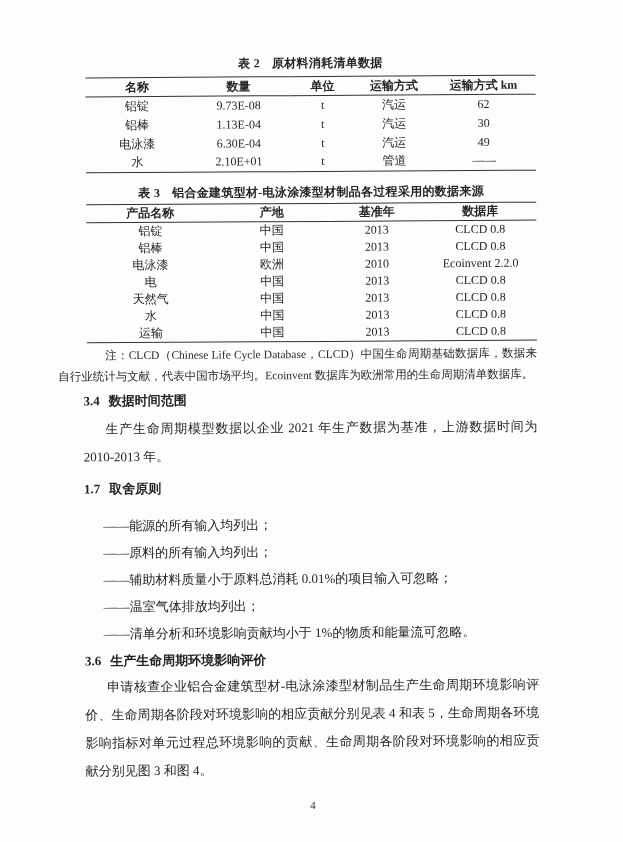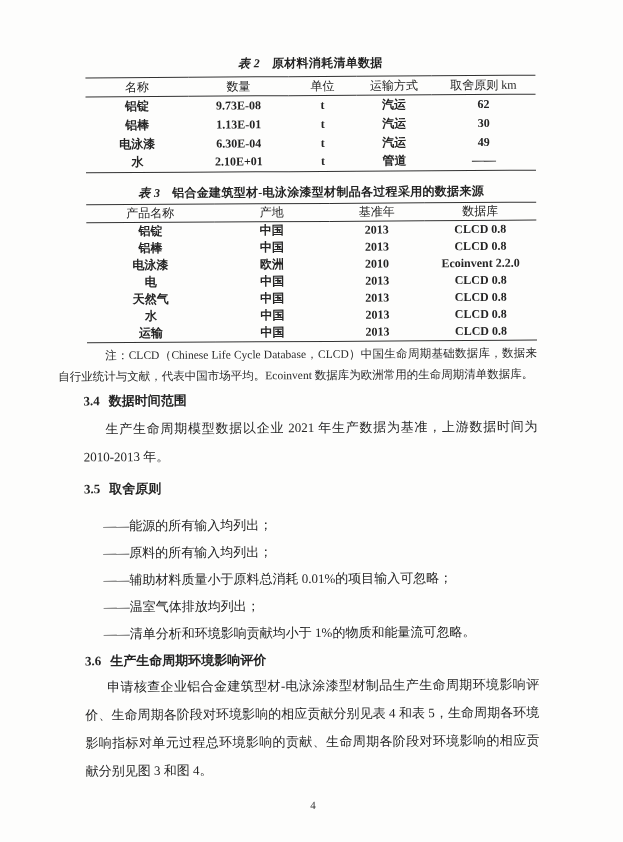--- a/index.html
+++ b/index.html
@@ -21,38 +21,38 @@
   }
   .doc { margin-left:83px; width:454px; }
 
   
   .caption {
     width:450px; margin-left:4px;
     text-align:center;
     font-weight:bold; font-size:12px; line-height:14px;
     letter-spacing:0.3px;
   }
-  .cap-no { margin-right:12px;font-style:italic; }
+  .cap-no { margin-right:12px; }
   .caption2 { margin-bottom:6px; }
   .caption3 { margin-top:13px; margin-bottom:4px; }
 
   
   table.tbl {
     width:450px; margin-left:4px;
     border-collapse:collapse; table-layout:fixed;
     font-size:12px;
     border-top:1.4px solid #333;
     border-bottom:1.4px solid #333;
   }
   .tbl th, .tbl td {
     text-align:center; vertical-align:middle;
-    padding:0; font-weight:bold;
+    padding:0; font-weight:normal;
     white-space:nowrap; overflow:hidden;
   }
-  .tbl th { font-weight:normal; border-bottom:1px solid #333; }
+  .tbl th { font-weight:bold; border-bottom:1px solid #333; }
   .t2 th, .t2 td { height:19px; }
   .t3 th { height:17px; }
   .t3 td { height:16.5px; }
 
   
   .note {
     margin:2px 0 0 -25px; width:479px;
     font-size:11.5px; line-height:21px;
     text-align:justify; text-indent:47px;
     color:#282828;
@@ -103,34 +103,34 @@
             <col style="width:68px">
             <col style="width:75px">
             <col style="width:104px">
         </colgroup>
         <thead>
           <tr>
             <th>名称</th>
             <th>数量</th>
             <th>单位</th>
             <th>运输方式</th>
-            <th>取舍原则 km</th>
+            <th>运输方式 km</th>
           </tr>
         </thead>
         <tbody>
           <tr>
             <td>铝锭</td>
             <td>9.73E-08</td>
             <td>t</td>
             <td>汽运</td>
             <td>62</td>
           </tr>
           <tr>
             <td>铝棒</td>
-            <td>1.13E-01</td>
+            <td>1.13E-04</td>
             <td>t</td>
             <td>汽运</td>
             <td>30</td>
           </tr>
           <tr>
             <td>电泳漆</td>
             <td>6.30E-04</td>
             <td>t</td>
             <td>汽运</td>
             <td>49</td>
@@ -211,21 +211,21 @@
       </table>
 
       <p class="note">注：CLCD（Chinese Life Cycle Database，CLCD）中国生命周期基础数据库，数据来自行业统计与文献，代表中国市场平均。Ecoinvent 数据库为欧洲常用的生命周期清单数据库。</p>
 
       <div class="heading h34">
         <span class="h-no">3.4</span><span>数据时间范围</span>
       </div>
       <p class="body p34">生产生命周期模型数据以企业 2021 年生产数据为基准，上游数据时间为 2010-2013 年。</p>
 
       <div class="heading h35">
-        <span class="h-no">3.5</span><span>取舍原则</span>
+        <span class="h-no">1.7</span><span>取舍原则</span>
       </div>
       <div class="list">
         <p class="list-item">——能源的所有输入均列出；</p>
         <p class="list-item">——原料的所有输入均列出；</p>
         <p class="list-item">——辅助材料质量小于原料总消耗 0.01%的项目输入可忽略；</p>
         <p class="list-item">——温室气体排放均列出；</p>
         <p class="list-item">——清单分析和环境影响贡献均小于 1%的物质和能量流可忽略。</p>
       </div>
 
       <div class="heading h36">

